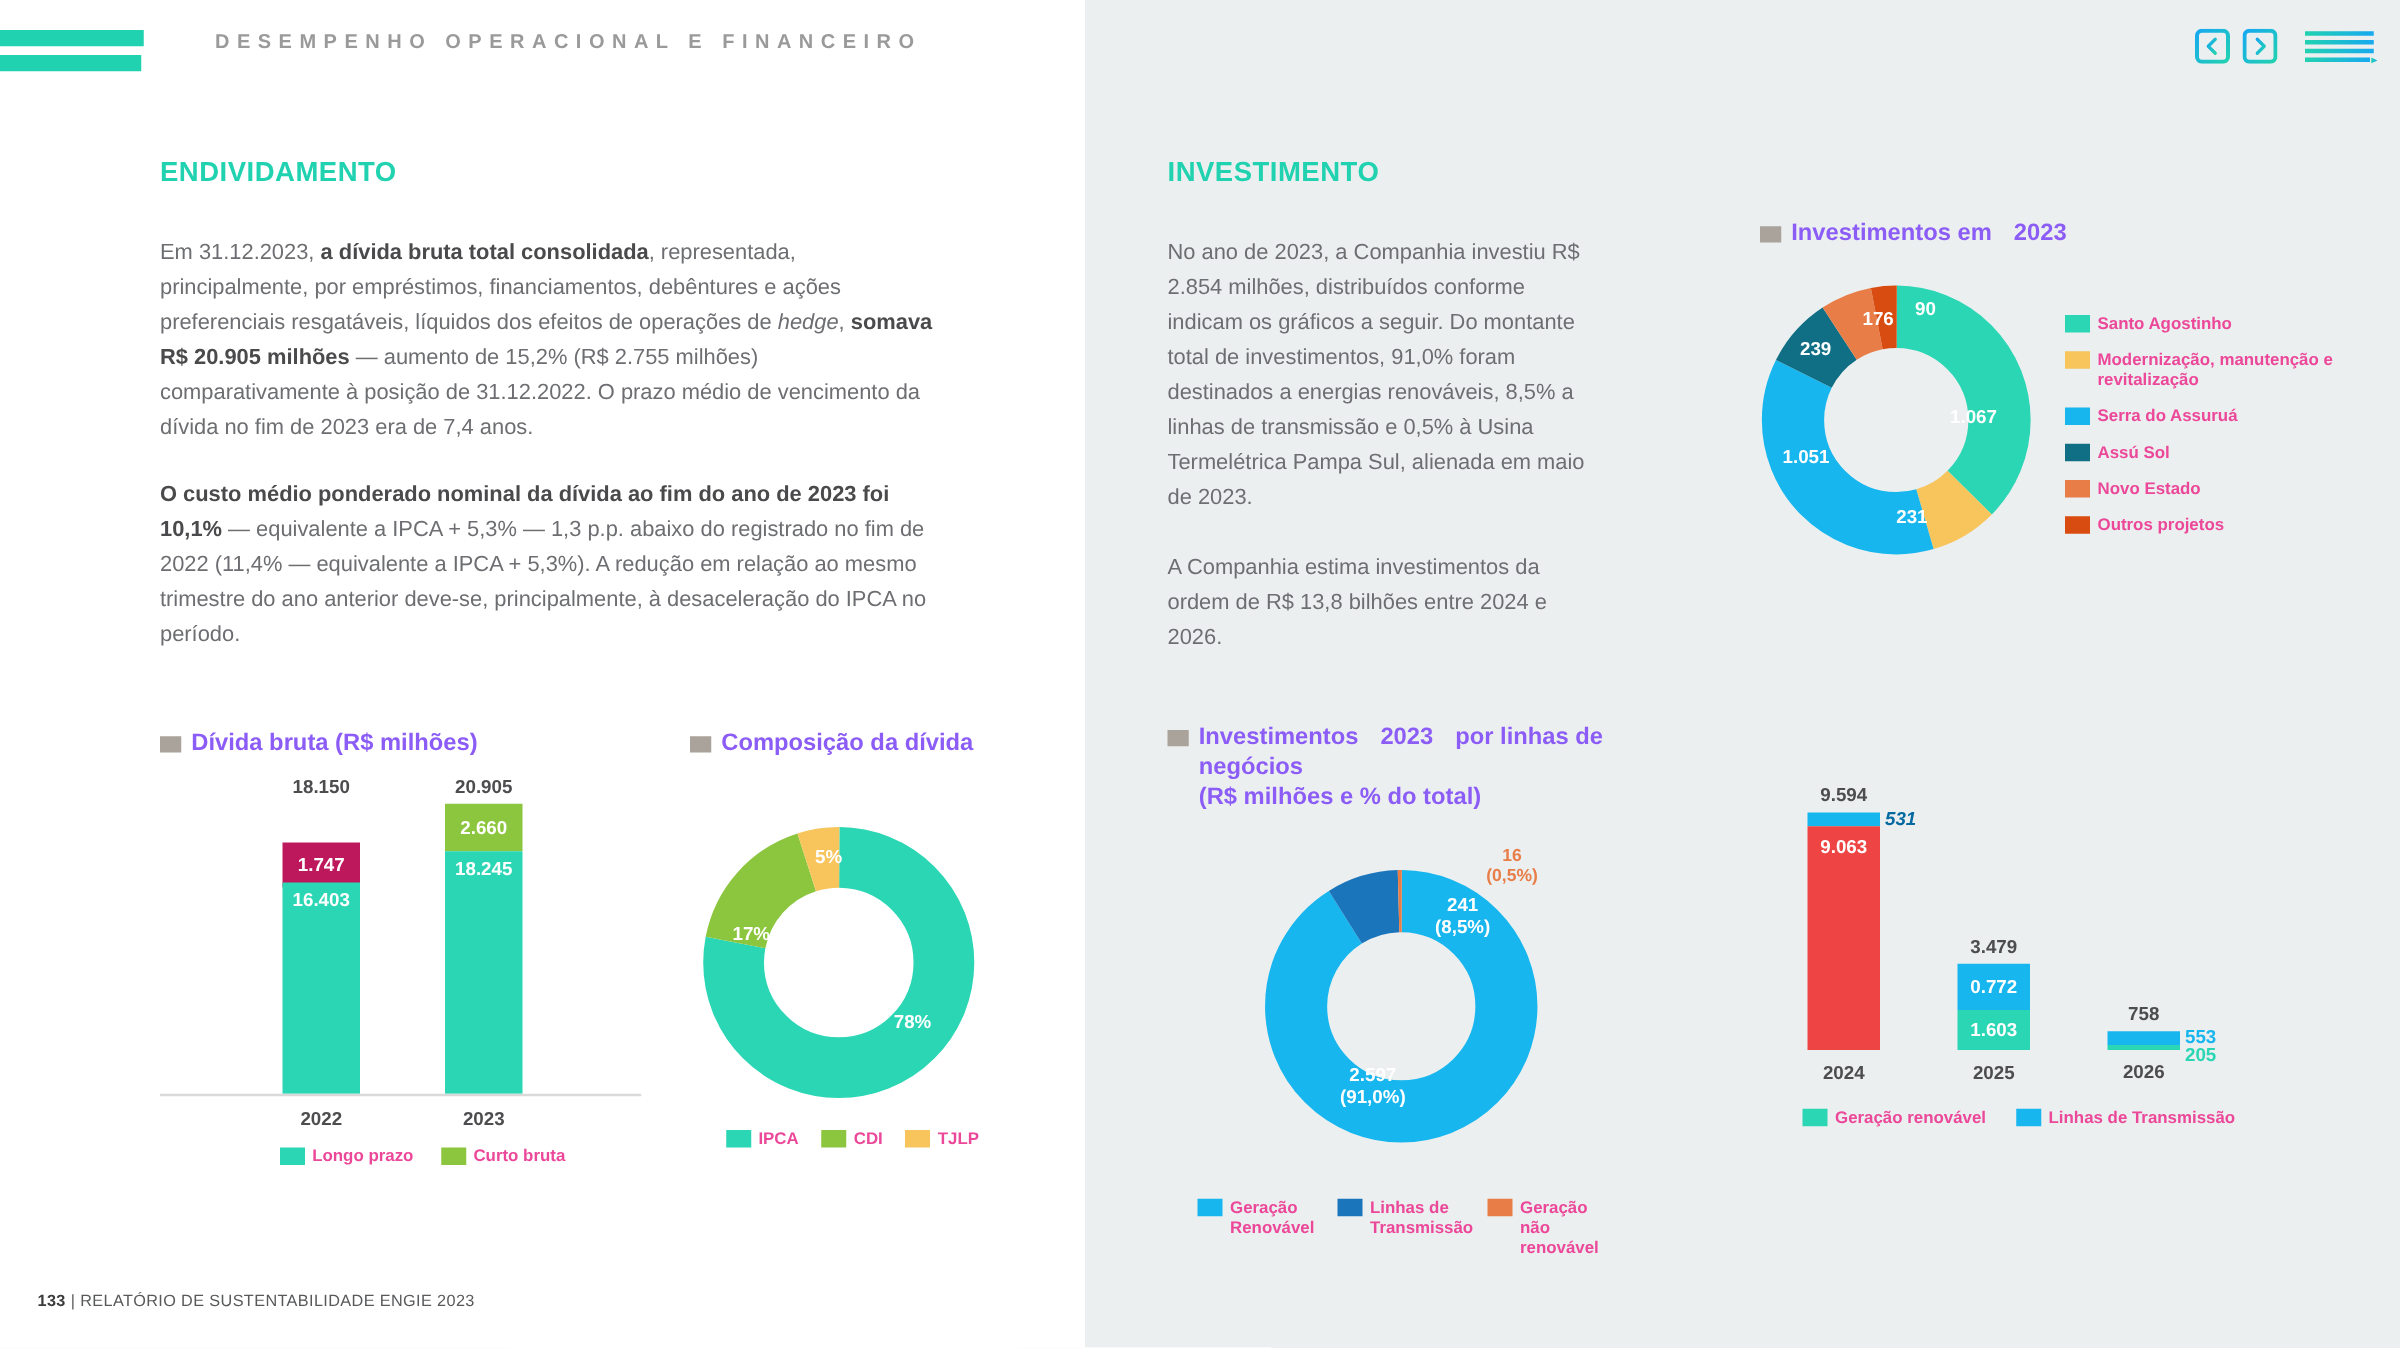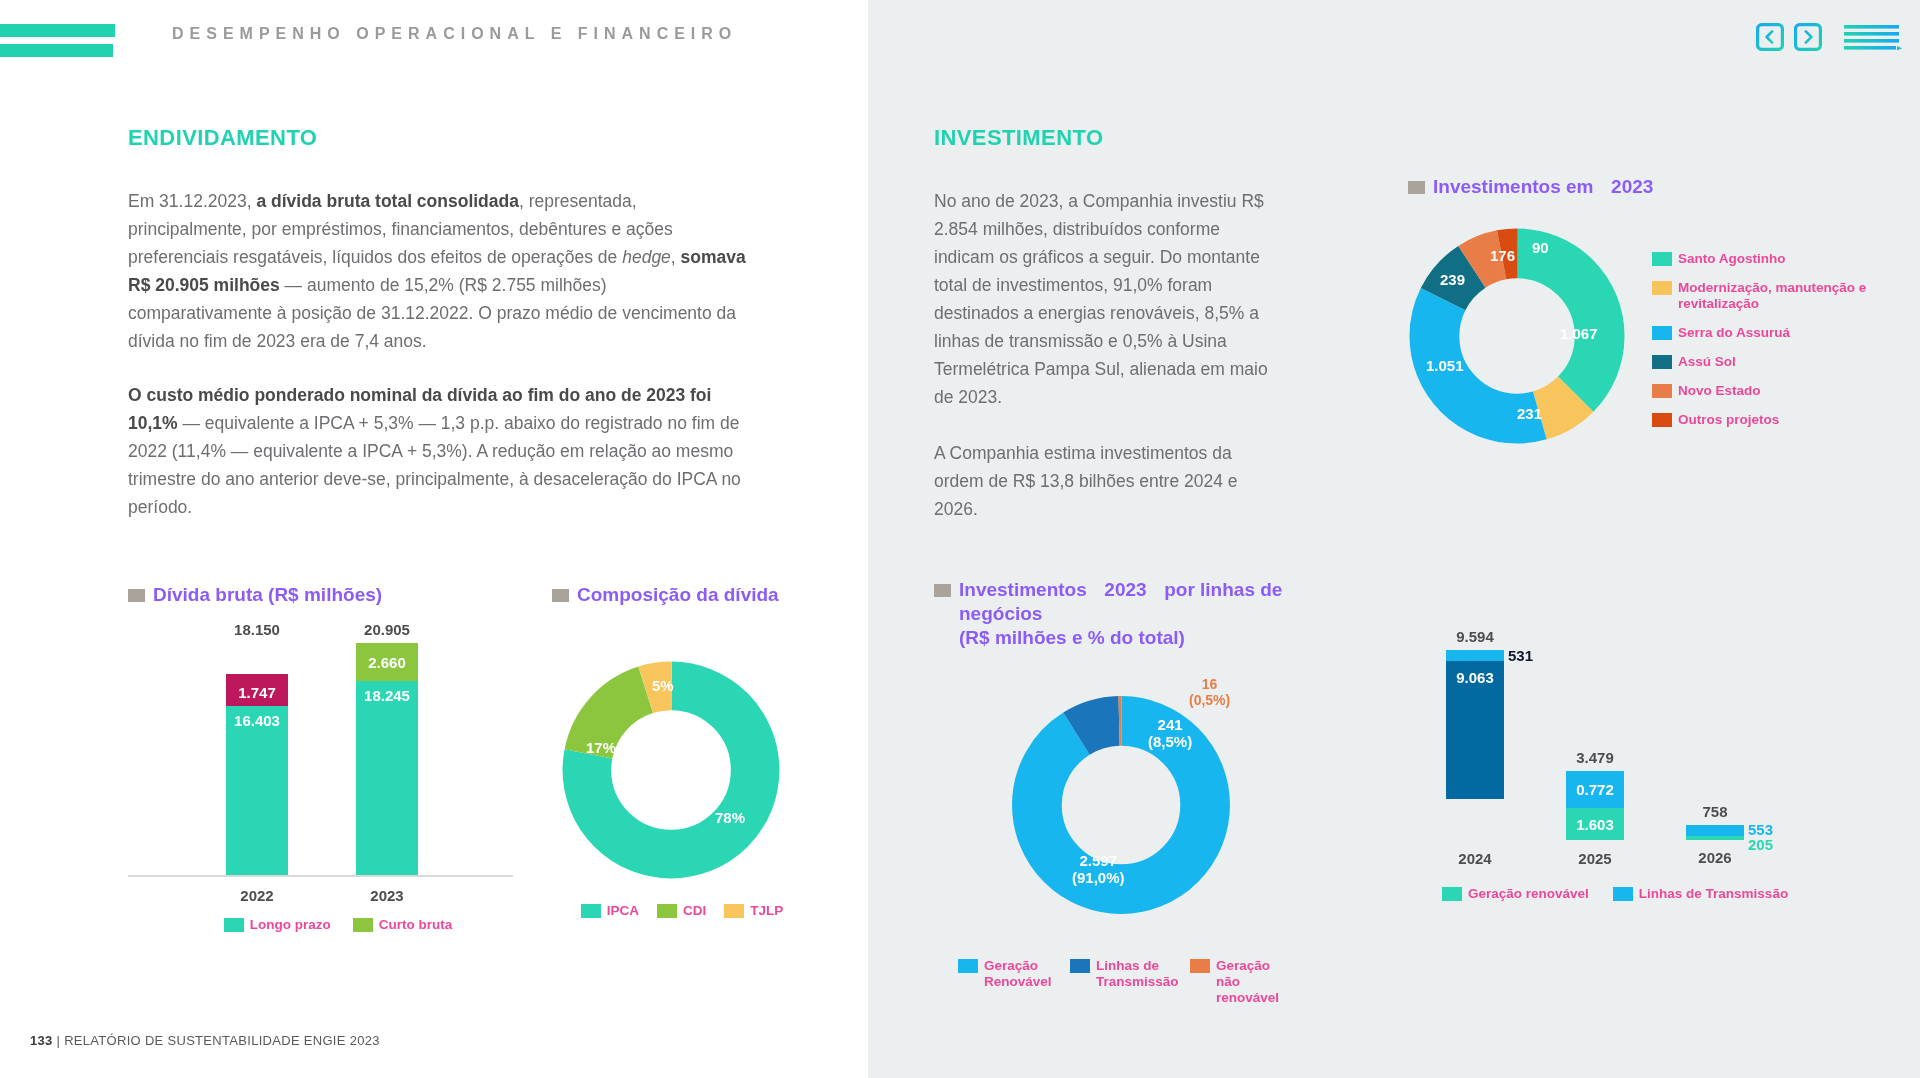--- a/index.html
+++ b/index.html
@@ -369,24 +369,24 @@
     </div>
   </div>
 
   <div style="position:absolute;left:1408px;top:578px;width:440px;">
 
     <div class="bars-area" style="position:relative;height:230px;margin-top:72px;width:420px;">
 
       <div class="bar-col" style="left:38px;top:0;width:58px;height:190px;">
         <div class="bar-total" style="top:-22px;">9.594</div>
         <div class="bar-seg" style="background:#17b6ee;top:0;height:11px;"></div>
-        <div class="bar-seg" style="background:#0369a1;top:11px;height:138px;align-items:flex-start;padding-top:8px;">
+        <div class="bar-seg" style="background:#ef4444;top:11px;height:179px;align-items:flex-start;padding-top:8px;">
           <span>9.063</span>
         </div>
-        <div class="side-label" style="left:62px;top:-3px;color:#0f172a;">531</div>
+        <div class="side-label" style="left:62px;top:-3px;color:#0369a1;font-style:italic;">531</div>
         <div class="bar-xlabel" style="top:200px;">2024</div>
       </div>
 
       <div class="bar-col" style="left:158px;top:121px;width:58px;height:69px;">
         <div class="bar-total" style="top:-22px;">3.479</div>
         <div class="bar-seg" style="background:#17b6ee;top:0;height:37px;">
           <span>0.772</span>
         </div>
         <div class="bar-seg" style="background:#2bd6b4;top:37px;height:32px;">
           <span>1.603</span>

